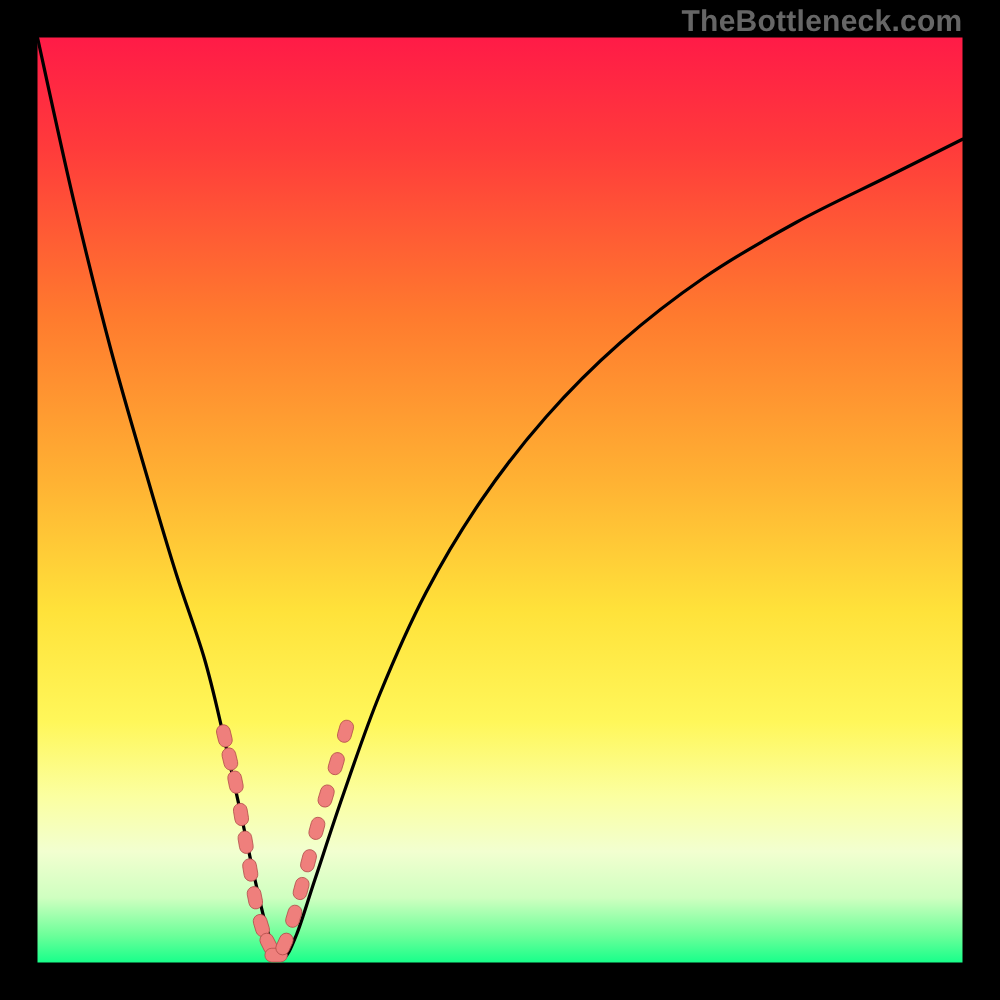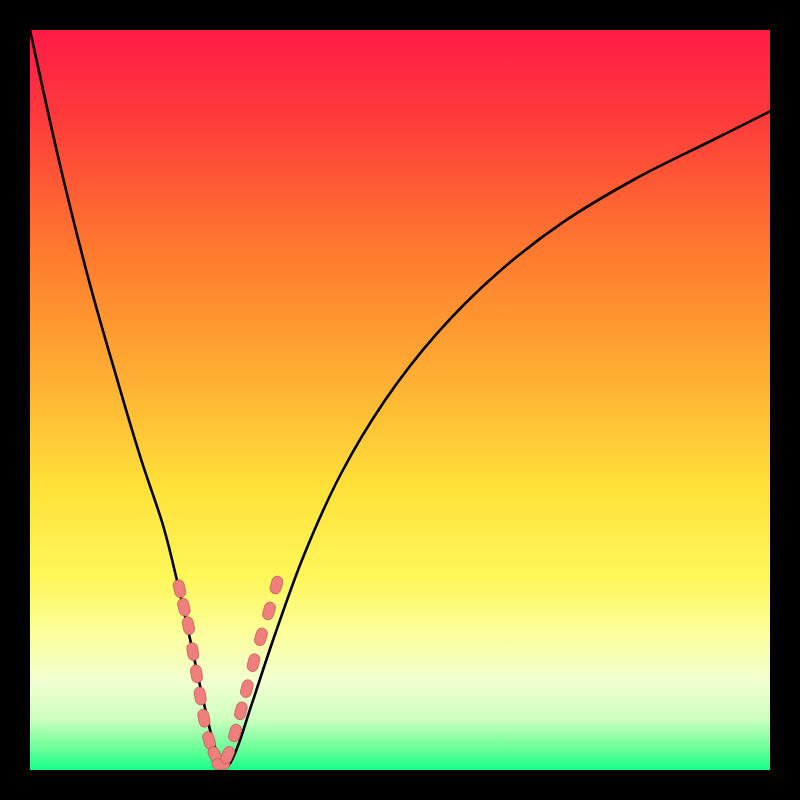--- a/index.html
+++ b/index.html
@@ -43,20 +43,21 @@
     height: 740px;
     overflow: visible;
   }
 </style>
 </head>
 <body>
 
 <div class="frame">
   <div class="plot-area" style="background: linear-gradient(rgb(255, 27, 71) 0%, rgb(255, 59, 59) 12%, rgb(255, 122, 46) 30%, rgb(255, 178, 51) 48%, rgb(255, 226, 58) 62%, rgb(255, 247, 90) 74%, rgb(251, 255, 160) 82%, rgb(242, 255, 208) 88%, rgb(207, 255, 192) 93%, rgb(110, 255, 154) 97%, rgb(24, 255, 138) 100%);"></div>
 
+  <div class="watermark">TheBottleneck.com</div>
 
   <svg class="curve-layer" viewBox="0 0 740 740" preserveAspectRatio="none">
     <path fill="none" stroke-width="2.6" stroke-linecap="round" stroke-linejoin="round" d="M0.0,0.0 C4.9,22.2 19.7,91.3 29.6,133.2 C39.5,175.1 49.3,214.6 59.2,251.6 C69.1,288.6 80.2,325.6 88.8,355.2 C97.4,384.8 103.6,405.8 111.0,429.2 C118.4,452.6 127.0,474.8 133.2,495.8 C139.4,516.8 143.1,534.0 148.0,555.0 C152.9,576.0 158.5,601.9 162.8,621.6 C167.1,641.3 170.2,657.4 173.9,673.4 C177.6,689.4 181.3,707.3 185.0,717.8 C188.7,728.3 192.4,736.3 196.1,736.3 C199.8,736.3 202.9,728.3 207.2,717.8 C211.5,707.3 215.8,691.9 222.0,673.4 C228.2,654.9 235.6,631.5 244.2,606.8 C252.8,582.1 262.7,552.5 273.8,525.4 C284.9,498.3 297.2,469.9 310.8,444.0 C324.4,418.1 339.2,393.4 355.2,370.0 C371.2,346.6 388.5,324.4 407.0,303.4 C425.5,282.4 445.2,262.7 466.2,244.2 C487.2,225.7 509.4,208.4 532.8,192.4 C556.2,176.4 582.1,161.6 606.8,148.0 C631.5,134.4 658.6,122.1 680.8,111.0 C703.0,99.9 730.1,86.3 740.0,81.4" stroke="#000000"></path>
     <g>
         <rect x="140.5" y="553.2" width="18" height="11" rx="5.5" ry="5.5" fill="#ef7f7c" stroke="#b24d4a" stroke-width="0.6" transform="rotate(76.5 149.5 558.7)"></rect>
         <rect x="144.9" y="571.7" width="18" height="11" rx="5.5" ry="5.5" fill="#ef7f7c" stroke="#b24d4a" stroke-width="0.6" transform="rotate(76.5 153.9 577.2)"></rect>
         <rect x="149.4" y="590.2" width="18" height="11" rx="5.5" ry="5.5" fill="#ef7f7c" stroke="#b24d4a" stroke-width="0.6" transform="rotate(78.7 158.4 595.7)"></rect>
         <rect x="153.8" y="616.1" width="18" height="11" rx="5.5" ry="5.5" fill="#ef7f7c" stroke="#b24d4a" stroke-width="0.6" transform="rotate(80.4 162.8 621.6)"></rect>
         <rect x="157.5" y="638.3" width="18" height="11" rx="5.5" ry="5.5" fill="#ef7f7c" stroke="#b24d4a" stroke-width="0.6" transform="rotate(80.5 166.5 643.8)"></rect>
         <rect x="161.2" y="660.5" width="18" height="11" rx="5.5" ry="5.5" fill="#ef7f7c" stroke="#b24d4a" stroke-width="0.6" transform="rotate(80.5 170.2 666.0)"></rect>

